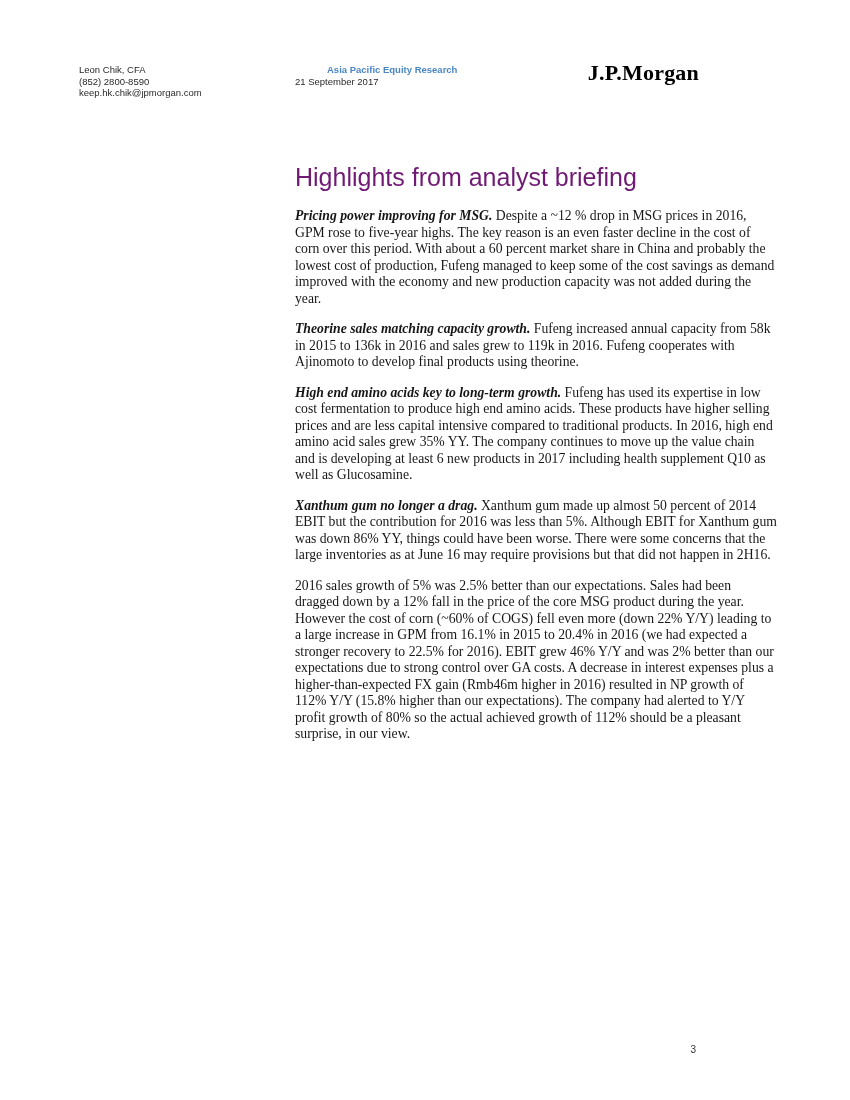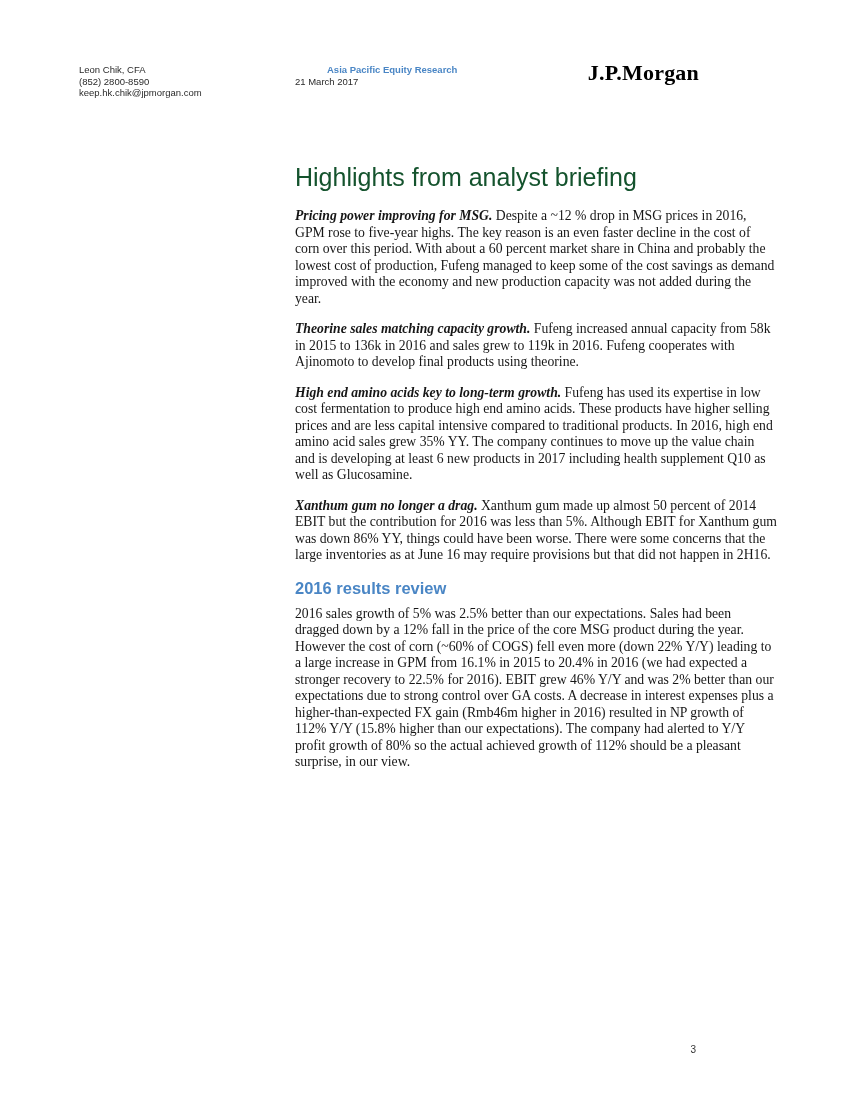--- a/index.html
+++ b/index.html
@@ -59,21 +59,21 @@
     left: 295px;
     top: 162px;
     width: 482px;
   }
   h1.doc-title {
     margin: 0 0 16px 0;
     font-family: "Liberation Sans", "DejaVu Sans", sans-serif;
     font-weight: normal;
     font-size: 25px;
     line-height: 30px;
-    color: #14532d;
+    color: #701a75;
   }
   p.body-para {
     margin: 0 0 14px 0;
     font-size: 13.7px;
     line-height: 16.5px;
     text-align: left;
     color: #161616;
   }
   p.body-para .lead {
     font-weight: bold;
@@ -104,37 +104,36 @@
 
   <div>
     <div class="analyst-block">
       <div>Leon Chik, CFA</div>
       <div>(852) 2800-8590</div>
       <div>keep.hk.chik@jpmorgan.com</div>
     </div>
 
     <div class="pub-block">
       <div class="pub-title">Asia Pacific Equity Research</div>
-      <div class="pub-date">21 March 2017</div>
+      <div class="pub-date">21 September 2017</div>
     </div>
 
     <div class="logo">J.P.Morgan</div>
   </div>
 
   <div class="main-col">
     <h1 class="doc-title">Highlights from analyst briefing</h1>
 
     <p class="body-para"><span class="lead">Pricing power improving for MSG.</span><span> Despite a ~12 % drop in MSG prices in 2016, GPM rose to five-year highs. The key reason is an even faster decline in the cost of corn over this period. With about a 60 percent market share in China and probably the lowest cost of production, Fufeng managed to keep some of the cost savings as demand improved with the economy and new production capacity was not added during the year.</span></p>
 
     <p class="body-para"><span class="lead">Theorine sales matching capacity growth.</span><span> Fufeng increased annual capacity from 58k in 2015 to 136k in 2016 and sales grew to 119k in 2016. Fufeng cooperates with Ajinomoto to develop final products using theorine.</span></p>
 
     <p class="body-para"><span class="lead">High end amino acids key to long-term growth.</span><span> Fufeng has used its expertise in low cost fermentation to produce high end amino acids. These products have higher selling prices and are less capital intensive compared to traditional products. In 2016, high end amino acid sales grew 35% YY. The company continues to move up the value chain and is developing at least 6 new products in 2017 including health supplement Q10 as well as Glucosamine.</span></p>
 
     <p class="body-para"><span class="lead">Xanthum gum no longer a drag.</span><span> Xanthum gum made up almost 50 percent of 2014 EBIT but the contribution for 2016 was less than 5%. Although EBIT for Xanthum gum was down 86% YY, things could have been worse. There were some concerns that the large inventories as at June 16 may require provisions but that did not happen in 2H16.</span></p>
 
-    <h2 class="section-heading">2016 results review</h2>
 
     <p class="body-para"><span>2016 sales growth of 5% was 2.5% better than our expectations. Sales had been dragged down by a 12% fall in the price of the core MSG product during the year. However the cost of corn (~60% of COGS) fell even more (down 22% Y/Y) leading to a large increase in GPM from 16.1% in 2015 to 20.4% in 2016 (we had expected a stronger recovery to 22.5% for 2016).  EBIT grew 46% Y/Y and was 2% better than our expectations due to strong control over GA costs. A decrease in interest expenses plus a higher-than-expected FX gain (Rmb46m higher in 2016) resulted in NP growth of 112% Y/Y (15.8% higher than our expectations). The company had alerted to Y/Y profit growth of 80% so the actual achieved growth of 112% should be a pleasant surprise, in our view.</span></p>
   </div>
 
   <div class="page-number">3</div>
 
 </div>
 
 </body></html>

